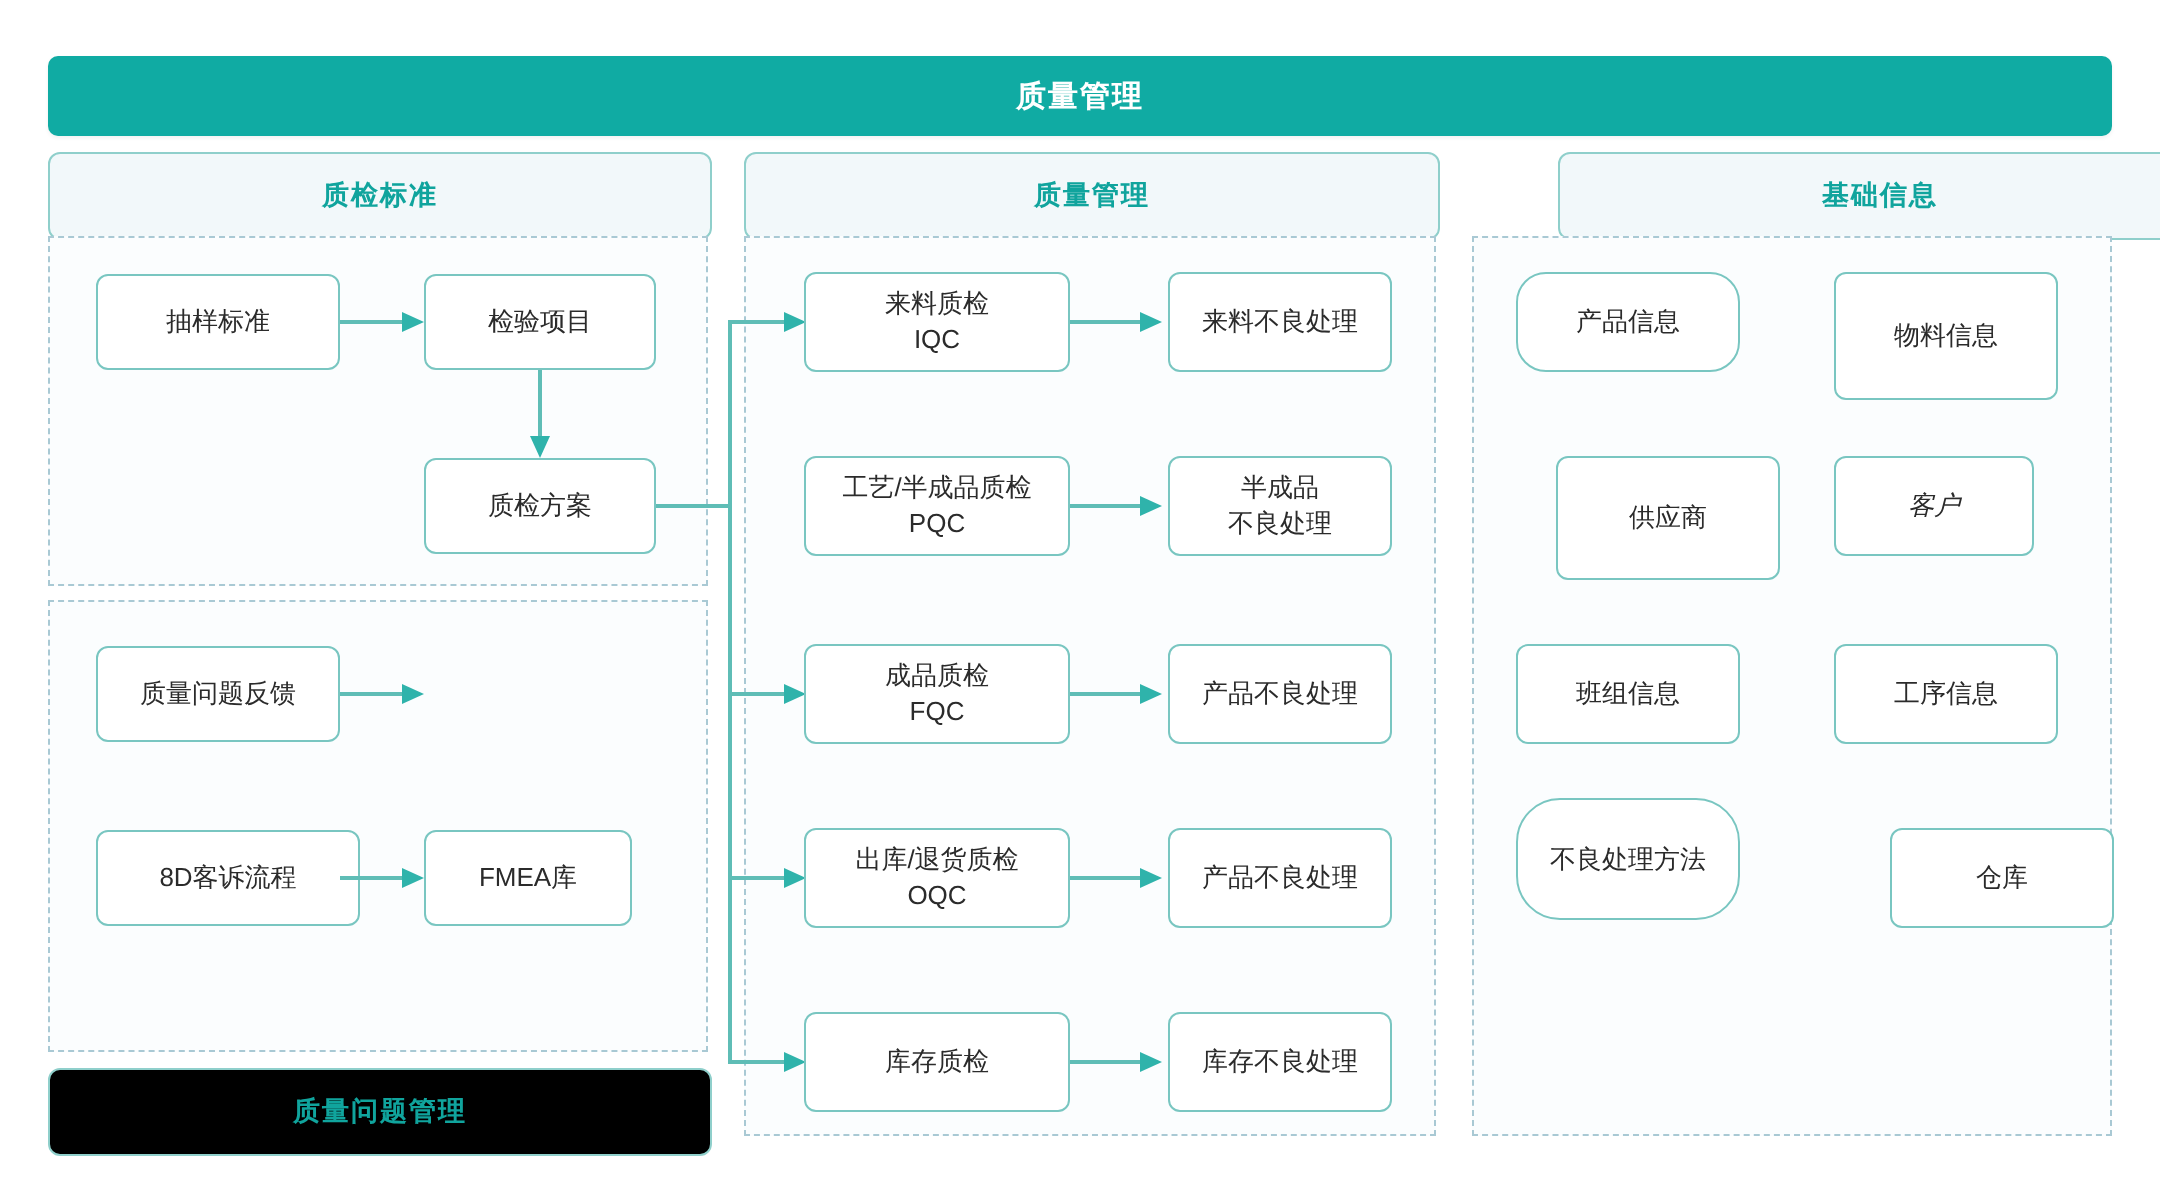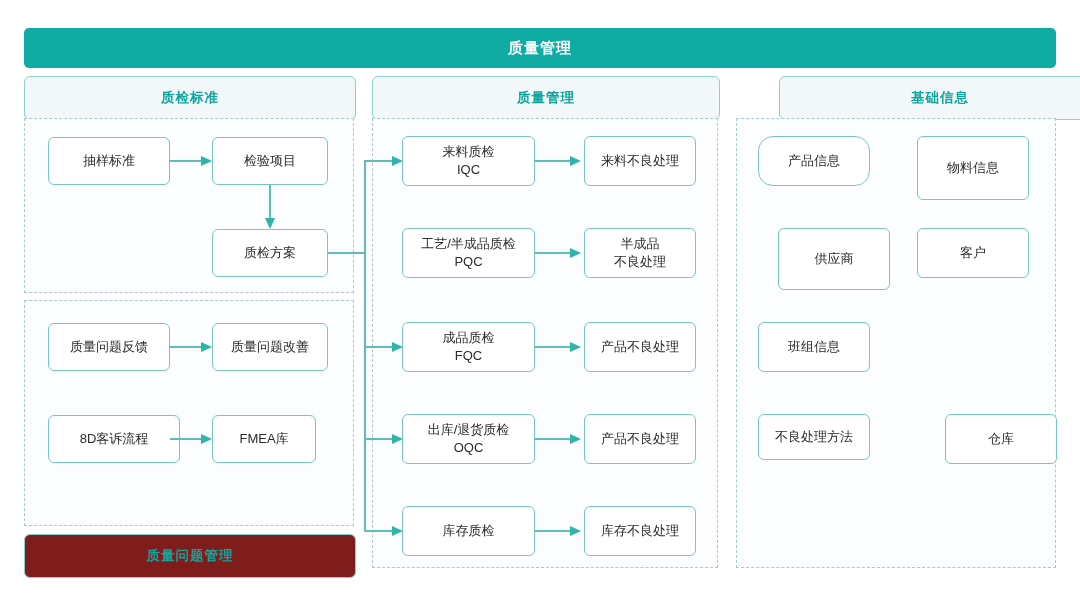--- a/index.html
+++ b/index.html
@@ -58,21 +58,21 @@
   .col-title.t1 { left: 24px;  top: 76px; width: 330px; }
   .col-title.t2 { left: 372px; top: 76px; width: 346px; }
   .col-title.t3 { left: 736px; top: 76px; width: 320px; margin-left: 43px; }
 
   .bottom-title {
     position: absolute;
     left: 24px;
     top: 534px;
     width: 330px;
     height: 42px;
-    background: #7f1d1d;
+    background: #000000;
     border: 1px solid #8FCFCB;
     border-radius: 6px;
     color: #10A49D;
     font-size: 13.5px;
     font-weight: bold;
     letter-spacing: 1px;
     display: flex;
     align-items: center;
     justify-content: center;
   }
@@ -166,23 +166,20 @@
 
   <div class="conn h" style="left:170px; top:160.2px; width:31px;"></div>
   <div class="arrow right" style="left:201px; top:155.5px;"></div>
 
   <div class="conn v" style="left:269.2px; top:185px; height:33px;"></div>
   <div class="arrow down" style="left:264.5px; top:218px;"></div>
 
   <div class="node" style="left:48px; top:323px; width:122px; height:48px;">
     <span>质量问题反馈</span>
   </div>
-  <div class="node" style="left:212px; top:323px; width:116px; height:48px;">
-    <span>质量问题改善</span>
-  </div>
   <div class="node" style="left:48px; top:415px; width:132px; height:48px;">
     <span>8D客诉流程</span>
   </div>
   <div class="node" style="left:212px; top:415px; width:104px; height:48px;">
     <span>FMEA库</span>
   </div>
 
   <div class="conn h" style="left:170px; top:346.2px; width:31px;"></div>
   <div class="arrow right" style="left:201px; top:341.5px;"></div>
 
@@ -258,29 +255,32 @@
   <div class="node" style="left:758px; top:136px; width:112px; height:50px;border-radius:15px;">
     <span>产品信息</span>
   </div>
   <div class="node" style="left:917px; top:136px; width:112px; height:64px;">
     <span>物料信息</span>
   </div>
 
   <div class="node" style="left:758px; top:228px; width:112px; height:62px;margin-left:20px;">
     <span>供应商</span>
   </div>
-  <div class="node" style="left:917px; top:228px; width:112px; height:50px;">
+  <div class="node" style="left:917px; top:228px; width:100px; height:50px;font-style:italic;">
     <span>客户</span>
   </div>
 
   <div class="node" style="left:758px; top:322px; width:112px; height:50px;">
     <span>班组信息</span>
   </div>
-
-  <div class="node" style="left:758px; top:414px; width:112px; height:46px;">
+  <div class="node" style="left:917px; top:322px; width:112px; height:50px;">
+    <span>工序信息</span>
+  </div>
+
+  <div class="node" style="left:758px; top:399px; width:112px; height:61px;border-radius:22px;">
     <span>不良处理方法</span>
   </div>
   <div class="node" style="left:917px; top:414px; width:112px; height:50px;margin-left:28px;">
     <span>仓库</span>
   </div>
 
   <div class="bottom-title">
     <span>质量问题管理</span>
   </div>
 

